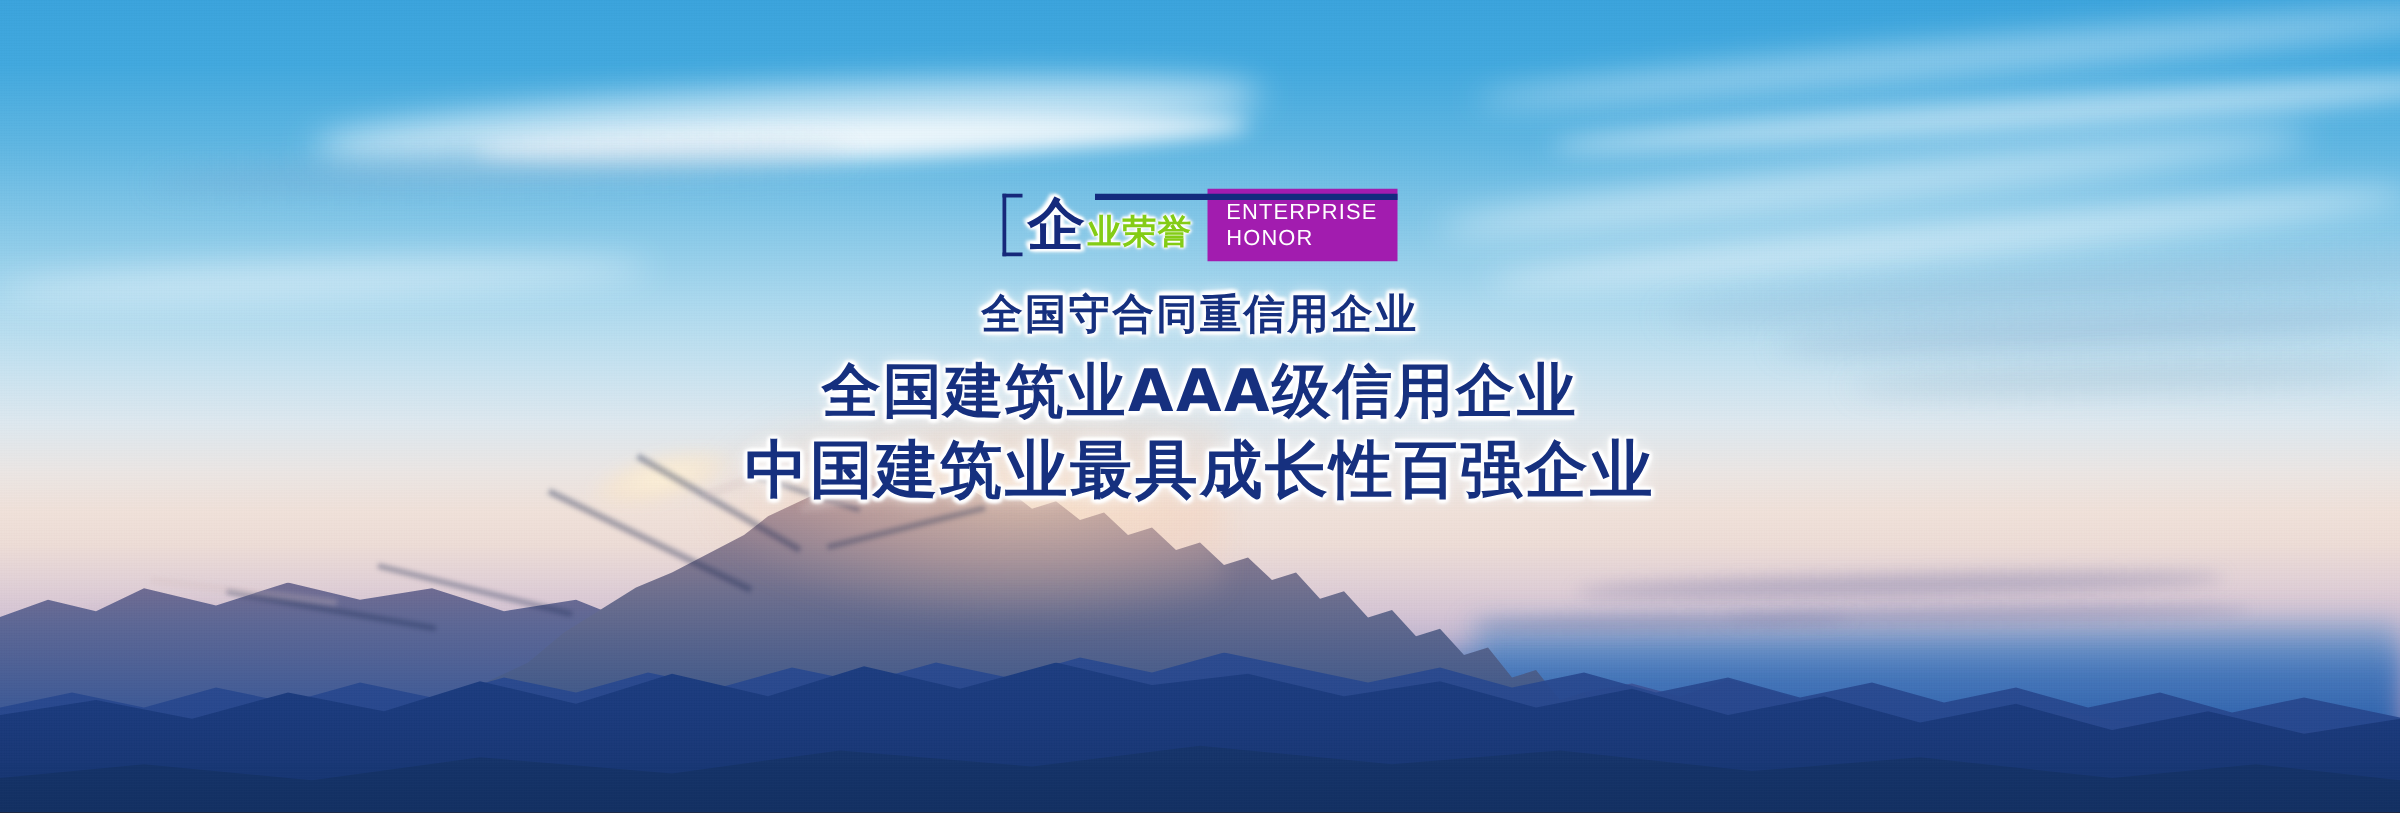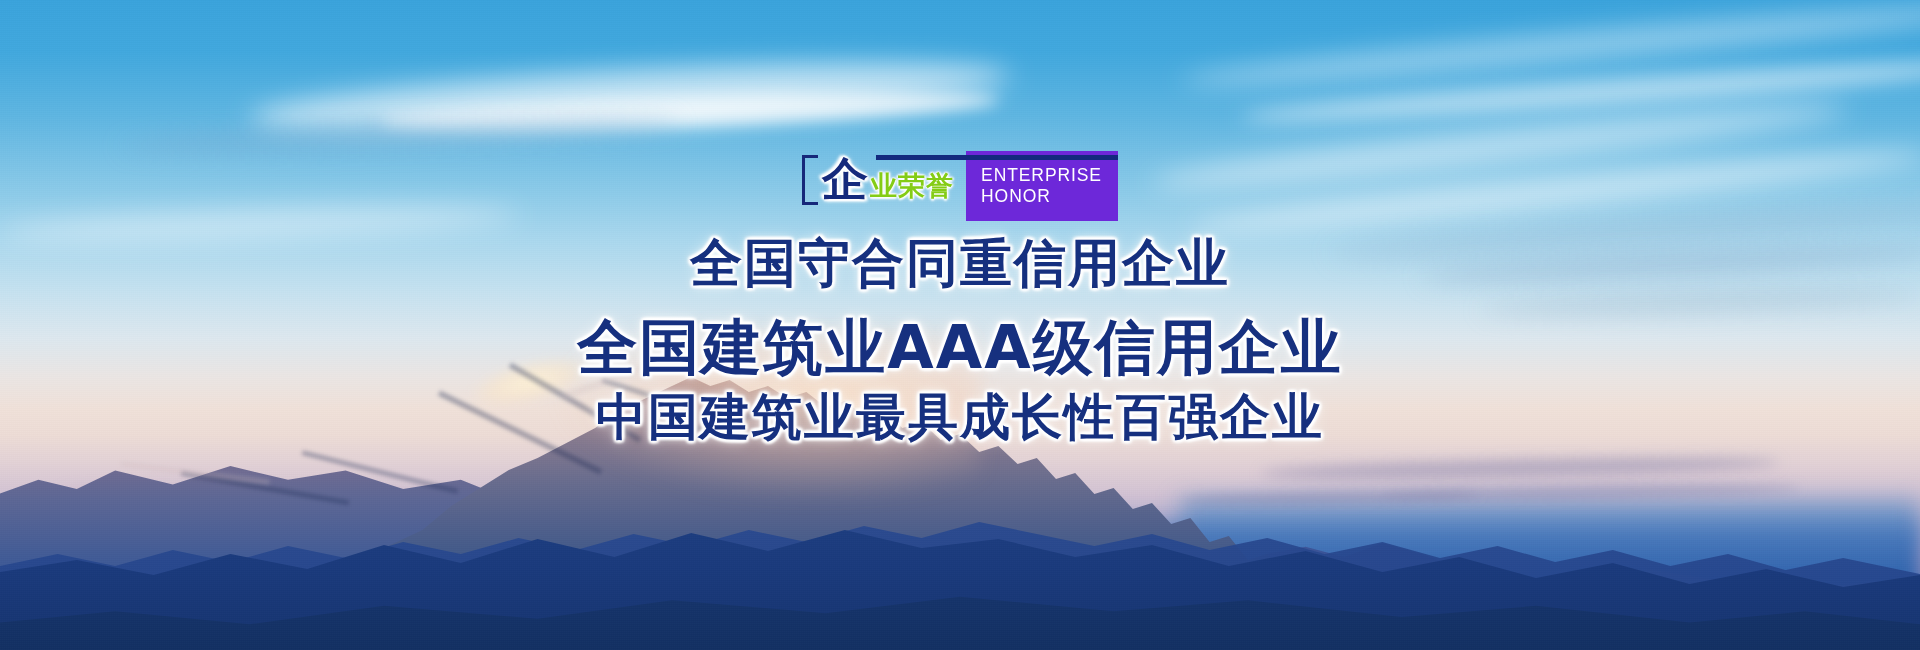--- a/index.html
+++ b/index.html
@@ -326,28 +326,28 @@
     align-self: flex-end;
     margin-bottom: 10px;
   }
   .badge-topline {
     position: absolute;
     left: 74px; right: 0; top: 4px;
     height: 5px;
     background: #132a7e;
   }
   .badge-en {
-    background: #6d28d9;
+    background: #a21caf;
     color: #ffffff;
     display: flex;
     flex-direction: column;
     justify-content: center;
     padding: 0 16px 0 15px;
     margin-left: 4px;
-    height: 70px;
+    height: 58px;
     box-sizing: border-box;
   }
   .badge-en span {
     font-size: 17.5px;
     line-height: 21px;
     letter-spacing: .9px;
     font-family: "Liberation Sans", sans-serif;
     font-weight: 400;
   }
 
@@ -366,22 +366,22 @@
     line-height: 1.28;
     white-space: nowrap;
     text-shadow:
       -2px 0 3px #fff,  2px 0 3px #fff,
        0 -2px 3px #fff,  0 2px 3px #fff,
       -2px -2px 3px #fff, 2px -2px 3px #fff,
       -2px  2px 3px #fff, 2px  2px 3px #fff,
        0 0 9px rgba(255,255,255,.96),
        0 0 16px rgba(255,255,255,.7);
   }
-  .slogan.l1 { font-size: 52px; font-family: Liberation Serif, serif; }
-  .slogan.l2 { font-size: 60px; margin-top: 11px; }
+  .slogan.l1 { font-size: 33px; font-family: Liberation Serif, serif; }
+  .slogan.l2 { font-size: 47px; margin-top: 11px; }
   .slogan.l3 { font-size: 50px; }
 </style>
 </head>
 <body>
 
 <div id="banner">
 
   <div class="sky"></div>
 
   <div class="cirrus c1"></div>

